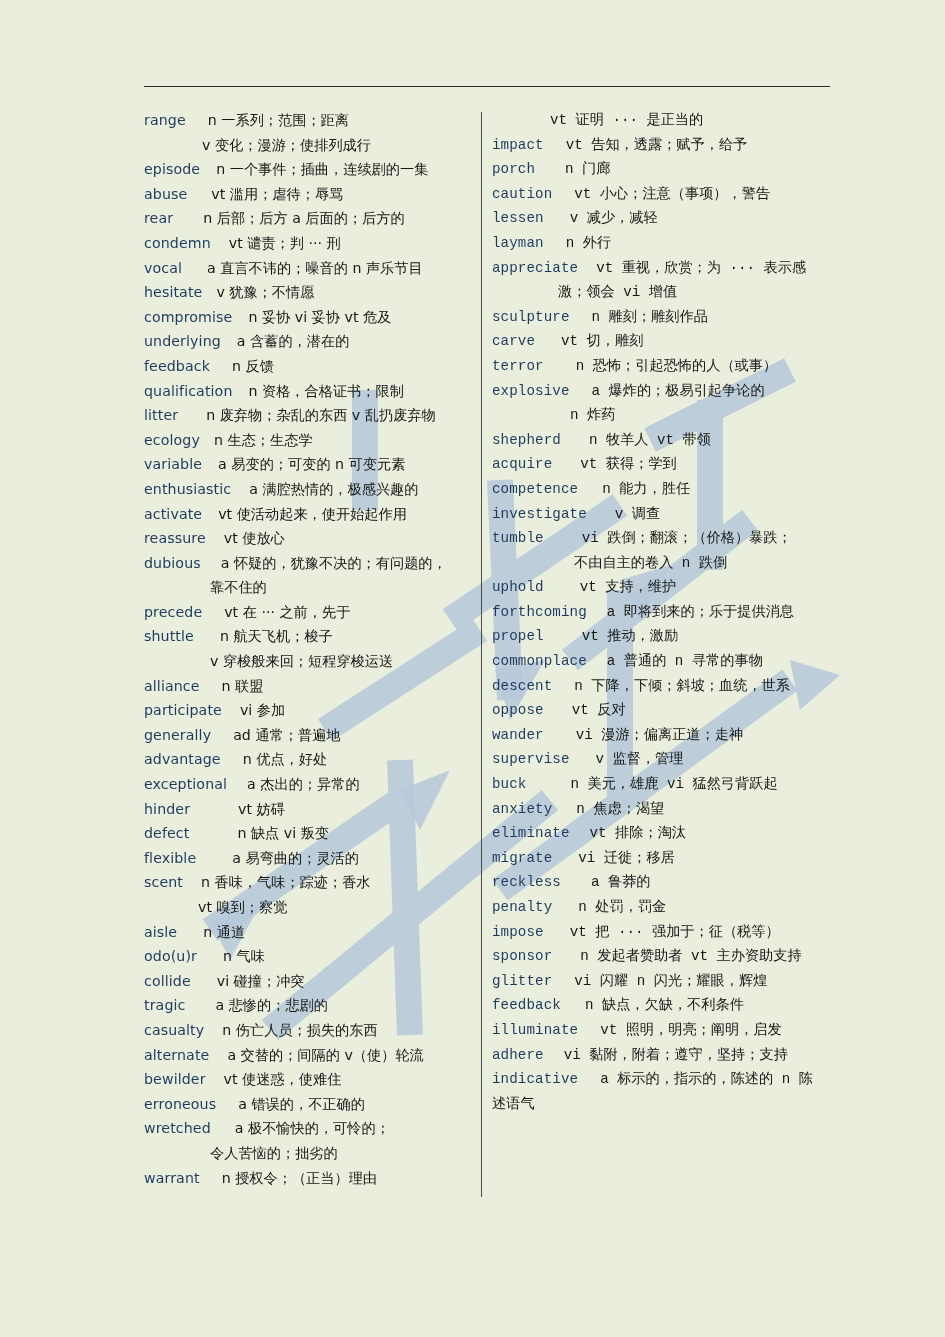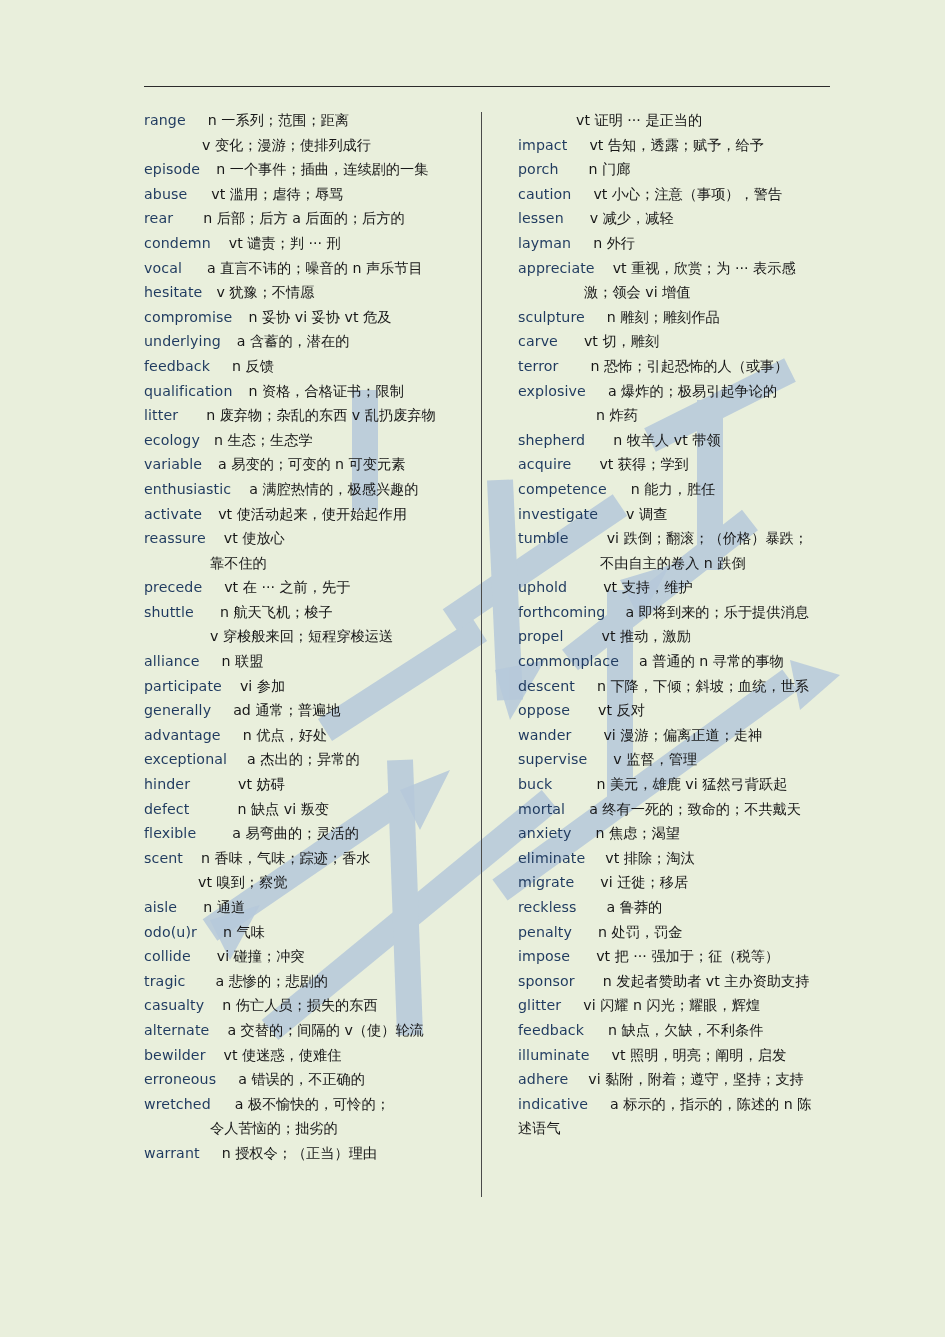--- a/index.html
+++ b/index.html
@@ -59,21 +59,21 @@
     z-index: 2;
   }
 
   
   .column {
     position: absolute;
     top: 108px;
     z-index: 3;
   }
   #left-column  { left: 144px; width: 330px; }
-  #right-column { left: 518px; width: 336px; }
+  #right-column { left: 492px; width: 336px; font-family: Liberation Mono, monospace; }
 
   .entry {
     position: relative;
     white-space: nowrap;
     line-height: 24.6px;
     height: 24.6px;
     font-size: 14.2px;
     color: #1a1a2e;
   }
   .entry .hw {
@@ -139,20 +139,21 @@
       <div class="entry"><span class="hw">compromise</span><span class="gap" style="width: 16px;"></span><span class="def">n 妥协 vi 妥协 vt 危及</span></div>
       <div class="entry"><span class="hw">underlying</span><span class="gap" style="width: 16px;"></span><span class="def">a 含蓄的，潜在的</span></div>
       <div class="entry"><span class="hw">feedback</span><span class="gap" style="width: 22px;"></span><span class="def">n 反馈</span></div>
       <div class="entry"><span class="hw">qualification</span><span class="gap" style="width: 16px;"></span><span class="def">n 资格，合格证书；限制</span></div>
       <div class="entry"><span class="hw">litter</span><span class="gap" style="width: 28px;"></span><span class="def">n 废弃物；杂乱的东西 v 乱扔废弃物</span></div>
       <div class="entry"><span class="hw">ecology</span><span class="gap" style="width: 14px;"></span><span class="def">n 生态；生态学</span></div>
       <div class="entry"><span class="hw">variable</span><span class="gap" style="width: 16px;"></span><span class="def">a 易变的；可变的 n 可变元素</span></div>
       <div class="entry"><span class="hw">enthusiastic</span><span class="gap" style="width: 18px;"></span><span class="def">a 满腔热情的，极感兴趣的</span></div>
       <div class="entry"><span class="hw">activate</span><span class="gap" style="width: 16px;"></span><span class="def">vt 使活动起来，使开始起作用</span></div>
       <div class="entry"><span class="hw">reassure</span><span class="gap" style="width: 18px;"></span><span class="def">vt 使放心</span></div>
+      <div class="entry"><span class="hw">dubious</span><span class="gap" style="width: 20px;"></span><span class="def">a 怀疑的，犹豫不决的；有问题的，</span></div>
       <div class="entry cont"><span class="hw"></span><span class="gap" style="width: 66px;"></span><span class="def">靠不住的</span></div>
       <div class="entry"><span class="hw">precede</span><span class="gap" style="width: 22px;"></span><span class="def">vt 在 ··· 之前，先于</span></div>
       <div class="entry"><span class="hw">shuttle</span><span class="gap" style="width: 26px;"></span><span class="def">n 航天飞机；梭子</span></div>
       <div class="entry cont"><span class="hw"></span><span class="gap" style="width: 66px;"></span><span class="def">v 穿梭般来回；短程穿梭运送</span></div>
       <div class="entry"><span class="hw">alliance</span><span class="gap" style="width: 22px;"></span><span class="def">n 联盟</span></div>
       <div class="entry"><span class="hw">participate</span><span class="gap" style="width: 18px;"></span><span class="def">vi 参加</span></div>
       <div class="entry"><span class="hw">generally</span><span class="gap" style="width: 22px;"></span><span class="def">ad 通常；普遍地</span></div>
       <div class="entry"><span class="hw">advantage</span><span class="gap" style="width: 22px;"></span><span class="def">n 优点，好处</span></div>
       <div class="entry"><span class="hw">exceptional</span><span class="gap" style="width: 20px;"></span><span class="def">a 杰出的；异常的</span></div>
       <div class="entry"><span class="hw">hinder</span><span class="gap" style="width: 48px;"></span><span class="def">vt 妨碍</span></div>
@@ -195,21 +196,20 @@
       <div class="entry cont"><span class="hw"></span><span class="gap" style="width: 82px;"></span><span class="def">不由自主的卷入 n 跌倒</span></div>
       <div class="entry"><span class="hw">uphold</span><span class="gap" style="width: 36px;"></span><span class="def">vt 支持，维护</span></div>
       <div class="entry"><span class="hw">forthcoming</span><span class="gap" style="width: 20px;"></span><span class="def">a 即将到来的；乐于提供消息</span></div>
       <div class="entry"><span class="hw">propel</span><span class="gap" style="width: 38px;"></span><span class="def">vt 推动，激励</span></div>
       <div class="entry"><span class="hw">commonplace</span><span class="gap" style="width: 20px;"></span><span class="def">a 普通的 n 寻常的事物</span></div>
       <div class="entry"><span class="hw">descent</span><span class="gap" style="width: 22px;"></span><span class="def">n 下降，下倾；斜坡；血统，世系</span></div>
       <div class="entry"><span class="hw">oppose</span><span class="gap" style="width: 28px;"></span><span class="def">vt 反对</span></div>
       <div class="entry"><span class="hw">wander</span><span class="gap" style="width: 32px;"></span><span class="def">vi 漫游；偏离正道；走神</span></div>
       <div class="entry"><span class="hw">supervise</span><span class="gap" style="width: 26px;"></span><span class="def">v 监督，管理</span></div>
       <div class="entry"><span class="hw">buck</span><span class="gap" style="width: 44px;"></span><span class="def">n 美元，雄鹿 vi 猛然弓背跃起</span></div>
-      <div class="entry"><span class="hw">mortal</span><span class="gap" style="width: 24px;"></span><span class="def">a 终有一死的；致命的；不共戴天</span></div>
       <div class="entry"><span class="hw">anxiety</span><span class="gap" style="width: 24px;"></span><span class="def">n 焦虑；渴望</span></div>
       <div class="entry"><span class="hw">eliminate</span><span class="gap" style="width: 20px;"></span><span class="def">vt 排除；淘汰</span></div>
       <div class="entry"><span class="hw">migrate</span><span class="gap" style="width: 26px;"></span><span class="def">vi 迁徙；移居</span></div>
       <div class="entry"><span class="hw">reckless</span><span class="gap" style="width: 30px;"></span><span class="def">a 鲁莽的</span></div>
       <div class="entry"><span class="hw">penalty</span><span class="gap" style="width: 26px;"></span><span class="def">n 处罚，罚金</span></div>
       <div class="entry"><span class="hw">impose</span><span class="gap" style="width: 26px;"></span><span class="def">vt 把 ··· 强加于；征（税等）</span></div>
       <div class="entry"><span class="hw">sponsor</span><span class="gap" style="width: 28px;"></span><span class="def">n 发起者赞助者 vt 主办资助支持</span></div>
       <div class="entry"><span class="hw">glitter</span><span class="gap" style="width: 22px;"></span><span class="def">vi 闪耀 n 闪光；耀眼，辉煌</span></div>
       <div class="entry"><span class="hw">feedback</span><span class="gap" style="width: 24px;"></span><span class="def">n 缺点，欠缺，不利条件</span></div>
       <div class="entry"><span class="hw">illuminate</span><span class="gap" style="width: 22px;"></span><span class="def">vt 照明，明亮；阐明，启发</span></div>

